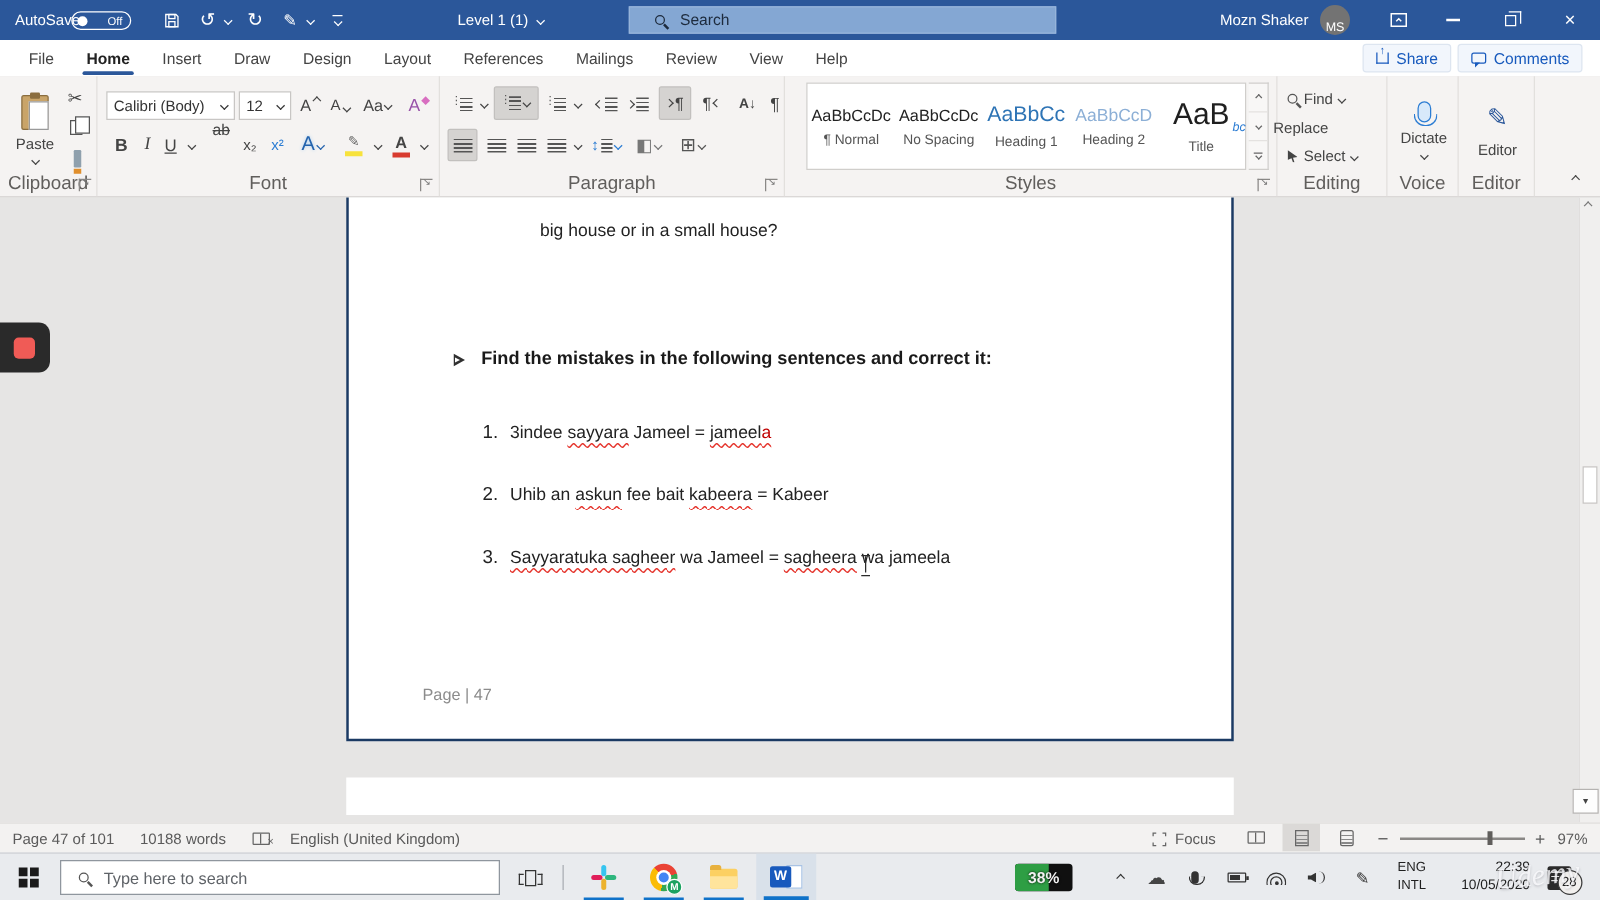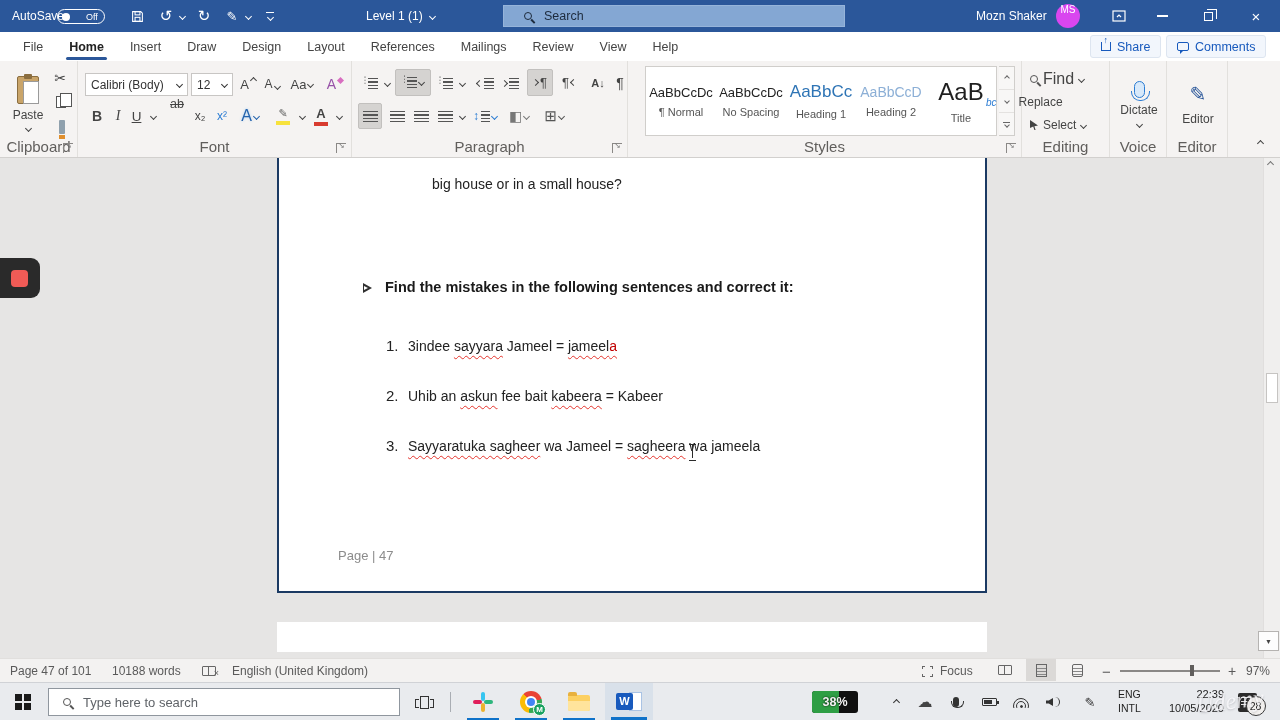--- a/index.html
+++ b/index.html
@@ -11,21 +11,21 @@
 .autosave-pill{position:absolute;left:57px;top:9px;width:48px;height:15px;border:1px solid #fff;border-radius:8px;display:flex;align-items:center;gap:16px;padding:0 4px;cursor:pointer}
 .as-knob{width:8px;height:8px;border-radius:50%;background:#fff}
 .as-off{font-size:9px;color:#fff}
 .chv{display:inline-block;width:5px;height:5px;border-right:1.4px solid currentColor;border-bottom:1.4px solid currentColor;transform:rotate(45deg);flex:none}
 .chv.up{transform:rotate(-135deg)}
 .chv.right{transform:rotate(-45deg)}
 .chv.left{transform:rotate(135deg)}
 .mag{display:inline-block;width:8px;height:8px;border:1.4px solid currentColor;border-radius:50%;position:relative;flex:none}
 .mag::after{content:"";position:absolute;width:1.5px;height:5px;background:currentColor;left:7px;top:6px;transform:rotate(-45deg)}
 .search-pill{position:absolute;left:503px;top:5px;width:342px;height:22px;background:#84a7d3;border:1px solid #96b4da;display:flex;align-items:center;gap:12px;padding-left:20px;color:#1d2b3d;font-size:12.5px}
-.avatar{position:absolute;left:1056px;top:4px;width:24px;height:24px;border-radius:50%;background:#d946ef;color:#fff;font-size:10px;display:flex;align-items:flex-start;justify-content:center}
+.avatar{position:absolute;left:1056px;top:4px;width:24px;height:24px;border-radius:50%;background:#737373;color:#fff;font-size:10px;display:flex;align-items:flex-end;justify-content:center}
 .minbar{width:11px;height:1.5px;background:#fff}
 .restore-sq{position:relative;width:9px;height:9px;border:1.2px solid #fff}
 .restore-sq::after{content:"";position:absolute;left:2px;top:-4px;width:9px;height:9px;border-top:1.2px solid #fff;border-right:1.2px solid #fff}
 .closex{font-size:15px;line-height:1}
 
 .tabrow{position:absolute;left:0;top:32px;width:1280px;height:29px;background:#fff}
 .rtabs{position:absolute;left:10px;top:0;height:29px;display:flex}
 .rtab{padding:0 13px;font-size:12.5px;color:#444;display:flex;align-items:center;position:relative;cursor:pointer}
 .rtab.active{color:#222;font-weight:bold}
 .rtab.active::after{content:"";position:absolute;left:10px;right:10px;bottom:1px;height:3px;background:#2b579a;border-radius:2px}
@@ -448,21 +448,21 @@
           <span class="chv" style="width:4px;height:4px"></span>
         </div>
       <div style="border-bottom:none;flex-direction:column">
           <span style="width:7px;height:1px;background:#666"></span>
           <span class="chv" style="width:4px;height:4px"></span>
         </div>
     </div>
 
     <div class="rbtn" style="left:1030px;top:9px;width:76px;height:18px;justify-content:flex-start;gap:5px">
       <span class="mag" style="color:#555"></span>
-        <span style="font-size:16px">Find</span>
+        <span style="font-size:12px">Find</span>
         <span class="chv"></span>
     </div>
     <div class="rbtn" style="left:986px;top:32px;width:76px;height:18px;justify-content:flex-start;gap:22px">
       <span style="font-size:10px;color:#2b7cd3;font-style:italic">bc</span>
         <span style="font-size:12px">Replace</span>
     </div>
     <div class="rbtn" style="left:1030px;top:55px;width:76px;height:18px;justify-content:flex-start;gap:5px">
       <span class="cursor-arrow"></span>
         <span style="font-size:12px">Select</span>
         <span class="chv"></span>

